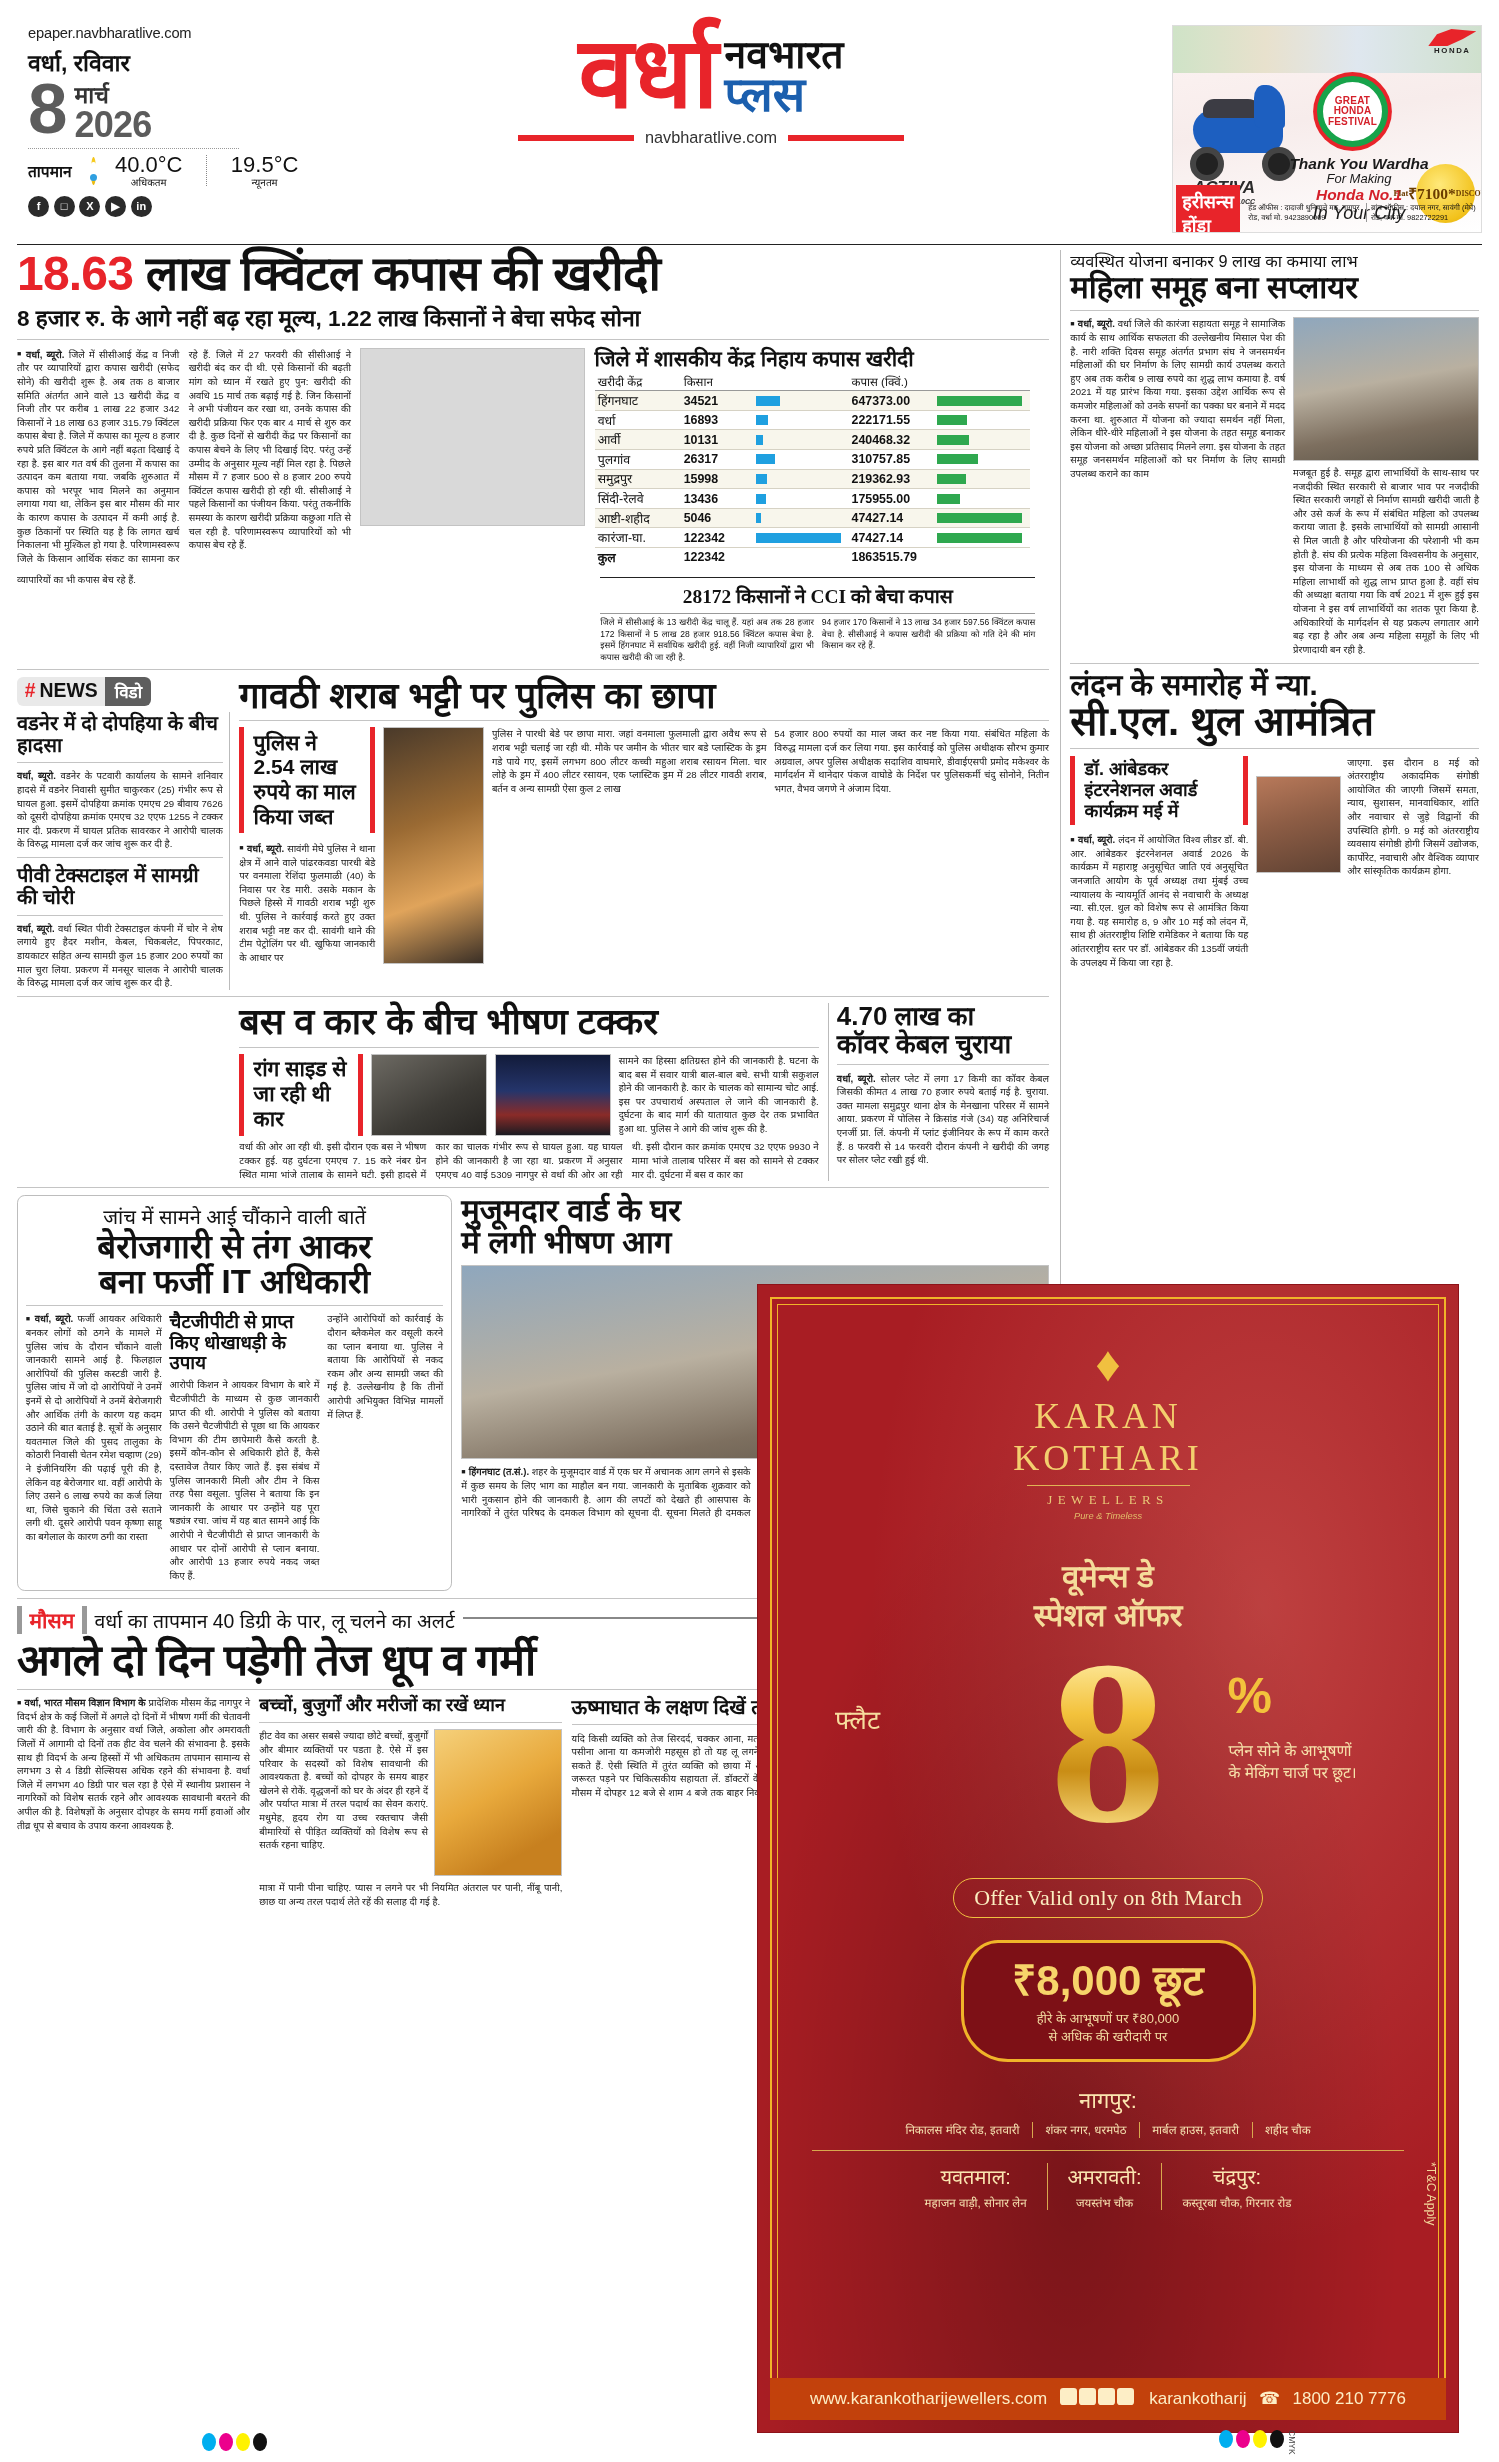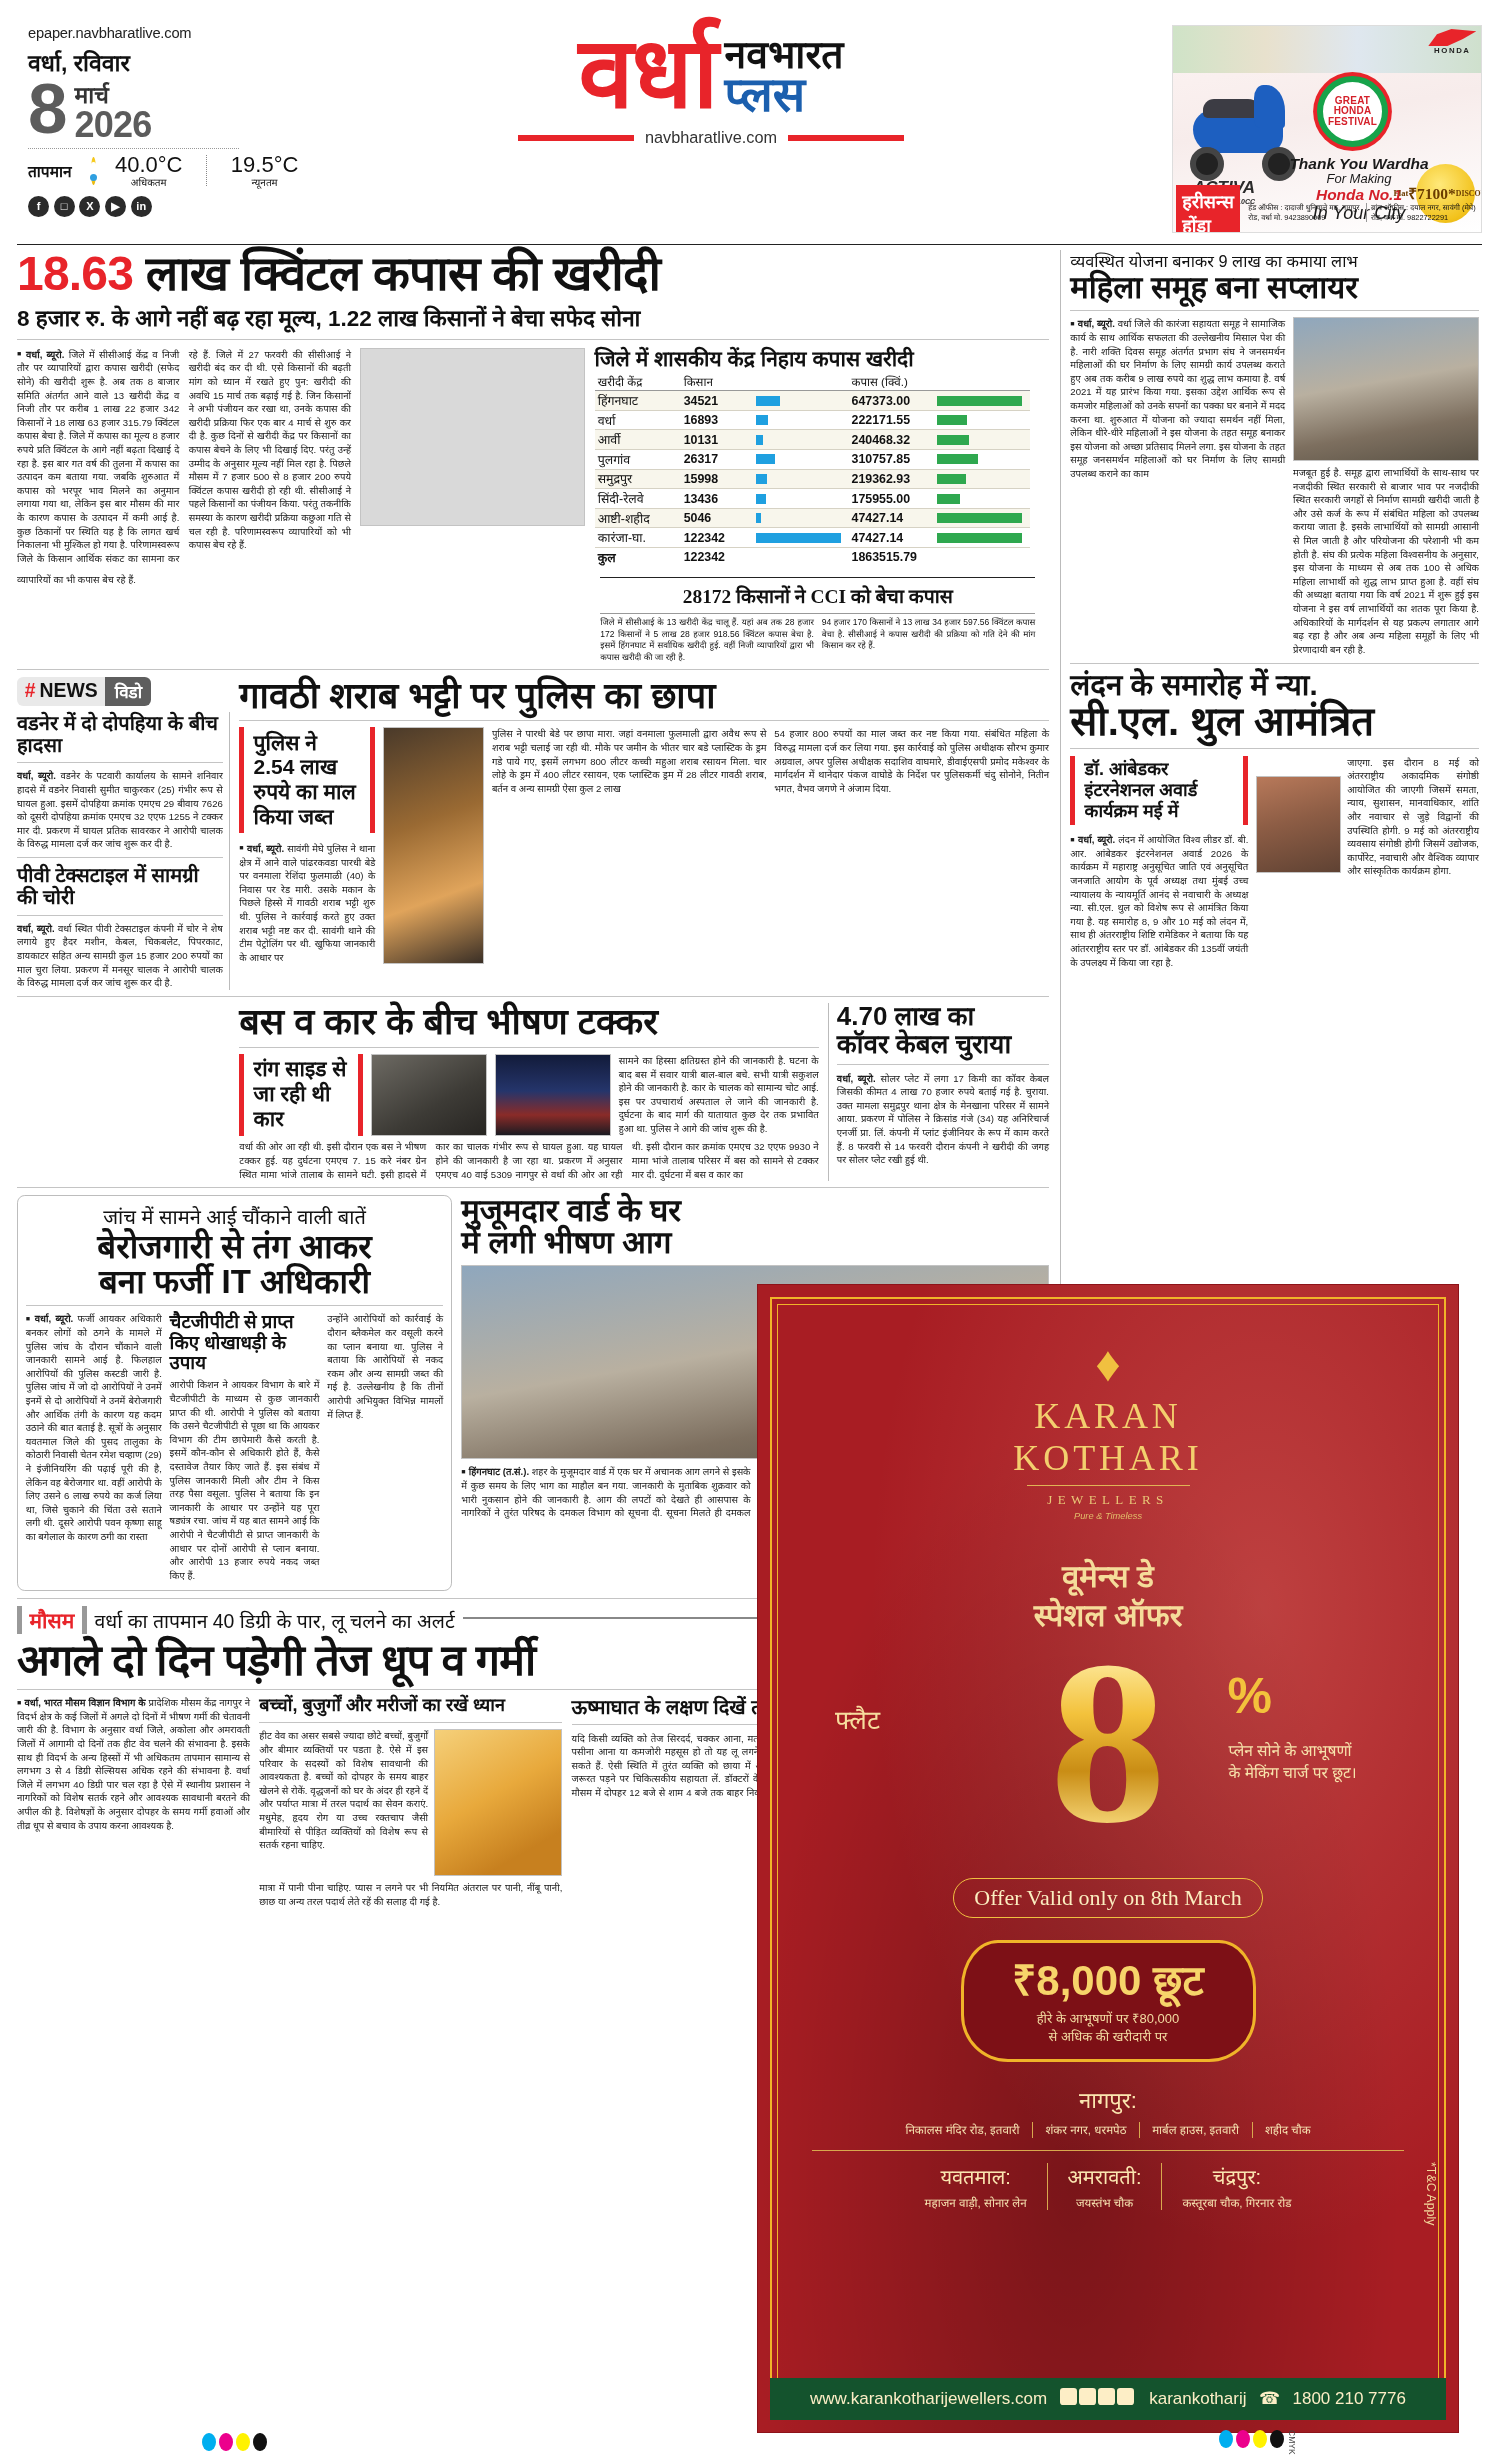--- a/index.html
+++ b/index.html
@@ -185,21 +185,21 @@
   .j-city-head { font-size:22px; color:#fbe6b0; margin-top:22px; }
   .j-cities { display:flex; justify-content:center; gap:0; margin-top:7.8px; }
   .j-city { font-size:11.6px; color:#f6e2b0; line-height:1.35; padding:0 12.4px; border-right:0.8px solid #d8a84e;}
   .j-city:last-child{border-right:none;}
   .j-hr { height:0.8px; background:#d8a84e; margin:12.4px 31px;}
   .j-row2 { display:flex; justify-content:center; gap:0;}
   .j-col2 { padding:0 20px; border-right:0.8px solid #d8a84e;}
   .j-col2:last-child{border-right:none;}
   .j-col2 .c { font-size:20px; color:#fbe6b0; }
   .j-col2 .a { font-size:11.6px; color:#f6e2b0; margin-top:4.7px;}
-  .j-foot { position:absolute; left:12.4px; right:12.4px; bottom:12.4px; height:42px; background:#14532d;
+  .j-foot { position:absolute; left:12.4px; right:12.4px; bottom:12.4px; height:42px; background:#c2410c;
             display:flex; align-items:center; justify-content:center; gap:12.4px; color:#fdeec6; font-size:17px;}
   .j-sq { width:17px; height:17px; background:#fdeec6; border-radius:3.1px; display:inline-block; margin-right:2.3px;}
   .tc { position:absolute; right:20px; top:877px; writing-mode:vertical-rl; font-size:12.4px; color:#f3d79a; }
 
   
   .weather-head { display:flex; align-items:center; gap:7.8px; margin-top:7.8px; }
   .w-pipe { width:4.7px; height:28px; background:#999; }
   .w-tag { font-size:21px; font-weight:900; color:#e8242a; }
   .w-kicker { font-size:19.4px; }
   .w-lines { flex:1; border-top:2.3px double #888; height:6.2px; }

